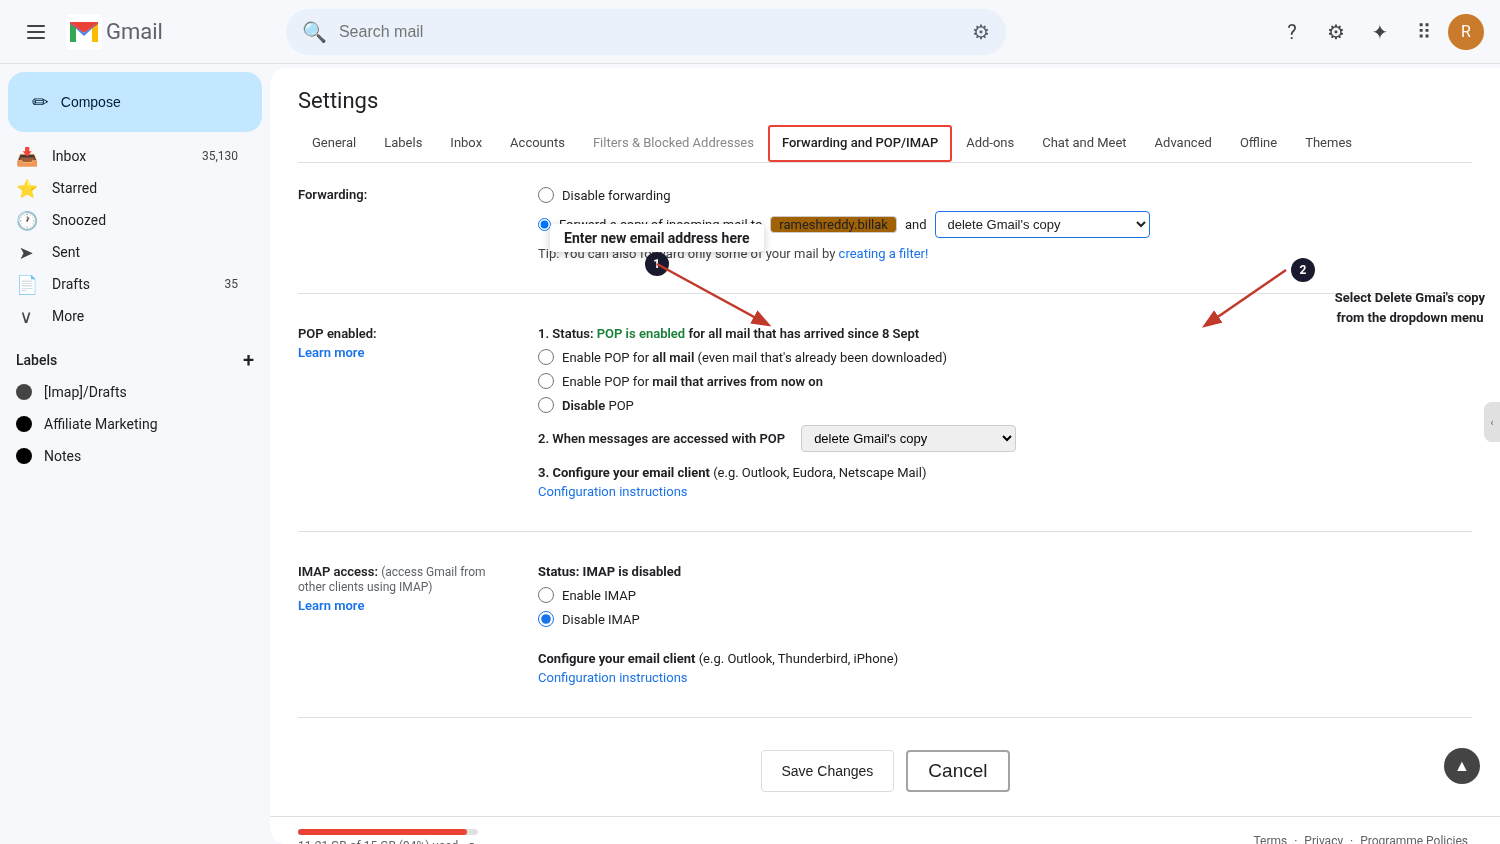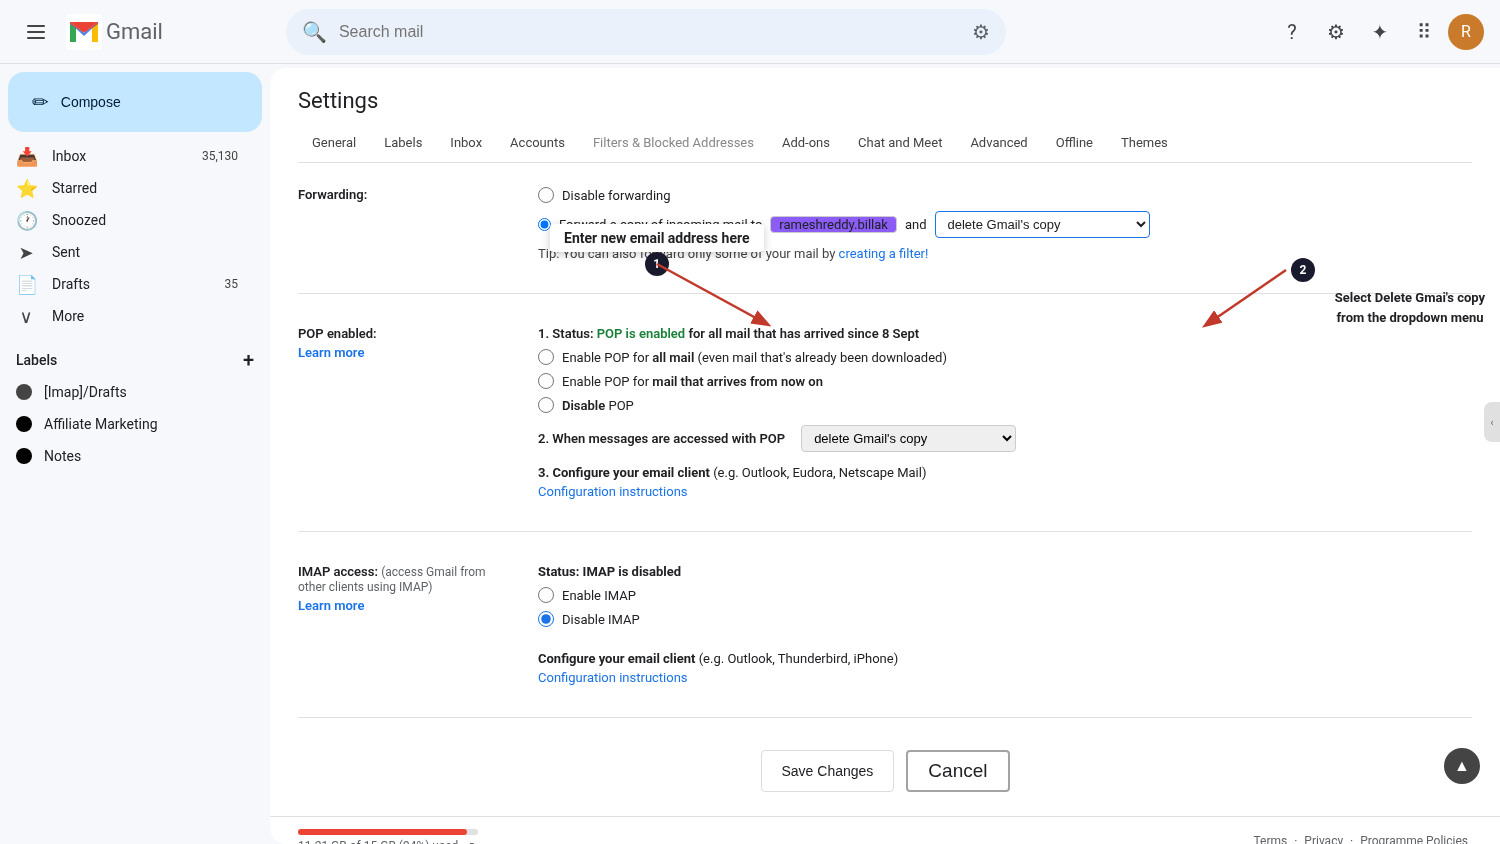--- a/index.html
+++ b/index.html
@@ -93,21 +93,21 @@
     .settings-control { flex: 1; }
 
     .radio-row { display: flex; align-items: center; gap: 8px; margin-bottom: 8px; font-size: 13px; }
     .radio-row input[type=radio] { accent-color: #1a73e8; width: 16px; height: 16px; }
     .radio-row label { color: #202124; }
     .radio-row label strong { font-weight: 600; }
 
     .forward-row { display: flex; align-items: center; gap: 8px; margin-bottom: 8px; font-size: 13px; }
     .forward-email-box {
       border: 1px solid #ccc; border-radius: 4px; padding: 0 8px;
-      font-size: 13px; color: #202124; background: #8b5cf6;
+      font-size: 13px; color: #202124; background: #a16207;
     }
     .forward-select {
       border: 1px solid #1a73e8; border-radius: 4px; padding: 4px 8px;
       font-size: 13px; color: #202124; background: white; cursor: pointer;
       min-width: 180px;
     }
 
     .tip-text { font-size: 13px; color: #444; margin-top: 8px; }
     .tip-text a { color: #1a73e8; text-decoration: none; }
 
@@ -263,20 +263,21 @@
 
     <div class="settings-header">
       <h1 class="settings-title">Settings</h1>
 
       <div class="settings-tabs">
         <a class="tab">General</a>
         <a class="tab">Labels</a>
         <a class="tab">Inbox</a>
         <a class="tab">Accounts</a>
         <a class="tab" style="color:#888;">Filters &amp; Blocked Addresses</a>
+        <a class="tab active highlighted" style="border:2px solid #ea4335; border-radius:3px; color:#202124; padding: 8px 12px;">Forwarding and POP/IMAP</a>
         <a class="tab">Add-ons</a>
         <a class="tab">Chat and Meet</a>
         <a class="tab">Advanced</a>
         <a class="tab">Offline</a>
         <a class="tab">Themes</a>
       </div>
     </div>
 
     <div style="position:absolute; top:156px; left:280px; z-index:200; pointer-events:none;">
       <div style="background:white; border:none; padding:6px 14px; font-size:14px; font-weight:700; color:#202124; box-shadow: 0 2px 10px rgba(0,0,0,0.2); border-radius:4px; white-space:nowrap;">Enter new email address here</div>

